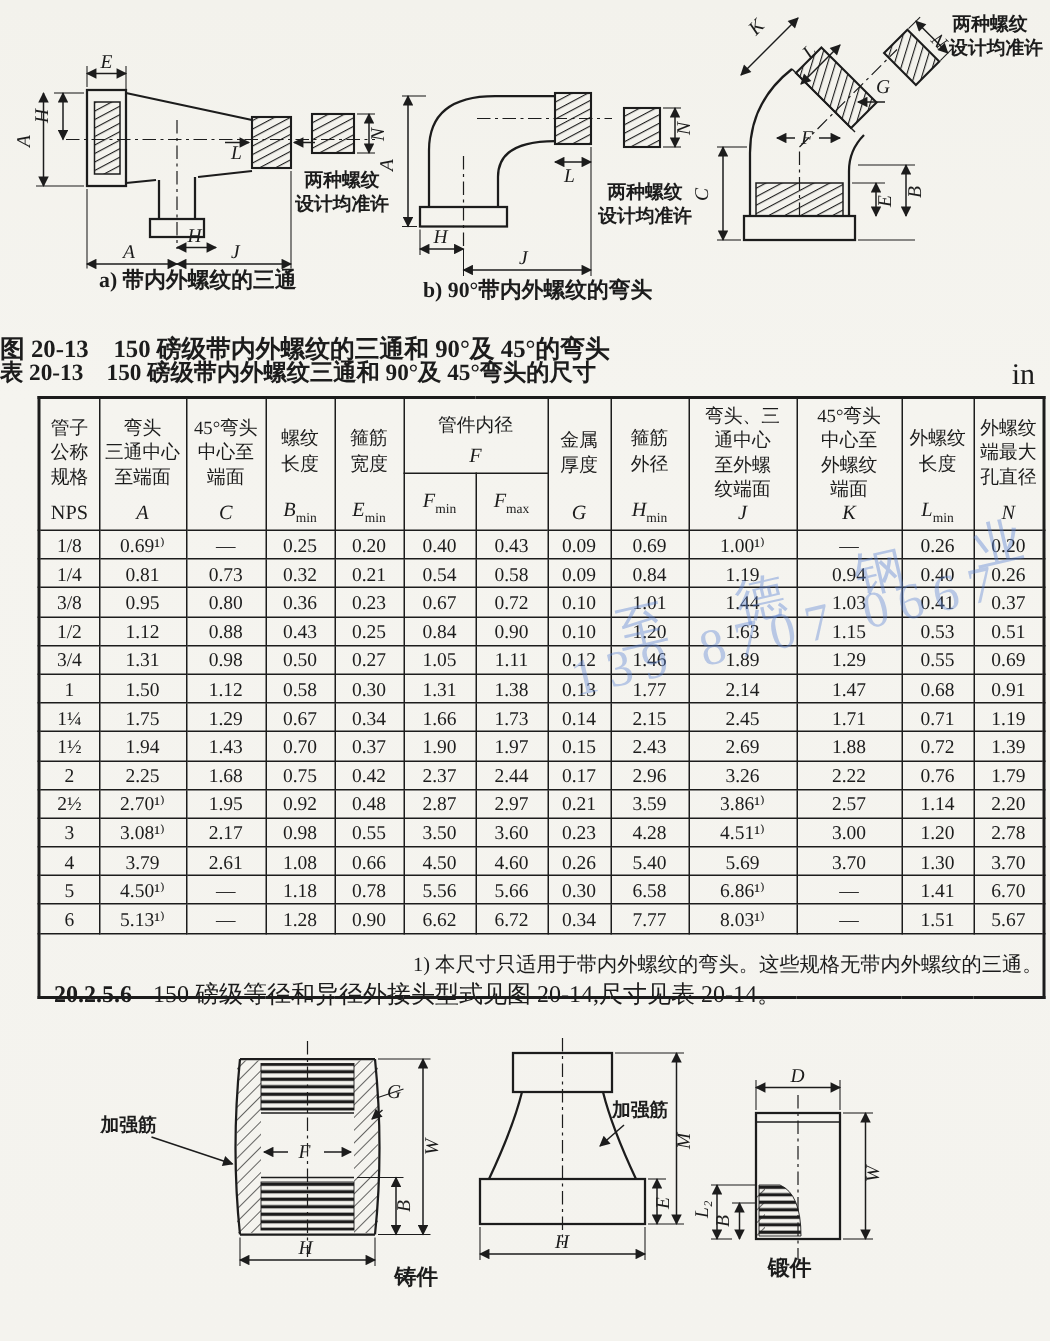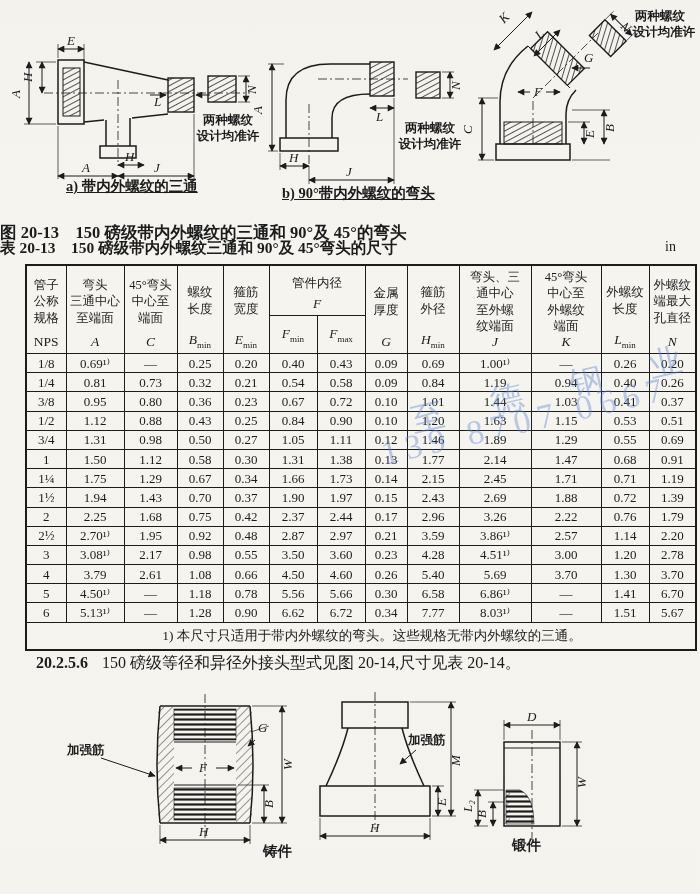--- a/index.html
+++ b/index.html
@@ -14,43 +14,43 @@
   svg { position:absolute; overflow:visible; }
   svg text { font-family:"Liberation Serif","DejaVu Serif",serif; font-size:13px; fill:#1c1c1c; }
   svg text.it { font-style:italic; font-size:13px; }
   svg text.cn { font-size:12.5px; font-weight:600; }
   svg .ol  { stroke:#1c1c1c; stroke-width:1.5; fill:none; }
   svg .tn  { stroke:#1c1c1c; stroke-width:1;   fill:none; }
   svg .dim { stroke:#1c1c1c; stroke-width:1;   fill:none; }
   svg .ext { stroke:#1c1c1c; stroke-width:.7;  fill:none; }
   svg .cl  { stroke:#1c1c1c; stroke-width:.8;  fill:none; stroke-dasharray:9 3 2 3; }
 
-  .subcap { position:absolute; font-size:14.5px; font-weight:600; white-space:nowrap;text-decoration:underline; }
+  .subcap { position:absolute; font-size:14.5px; font-weight:600; white-space:nowrap; }
   .figcap { position:absolute; left:0; width:100%; font-size:16.5px; font-weight:600; white-space:nowrap;margin-top:11px; }
   .tbl-title { position:absolute; left:0; width:100%; font-size:15.5px; font-weight:700; white-space:nowrap; }
-  .unit { position:absolute; right:24px; top:239px; font-size:14px; }
+  .unit { position:absolute; right:10px; top:239px; font-size:20px; }
 
   table.dim-table {
     position:absolute; left:25px; top:264px; width:670px;
     border-collapse:collapse; table-layout:fixed;
     border:2px solid #1c1c1c;
   }
   .dim-table th, .dim-table td { border:1px solid #1c1c1c; text-align:center; padding:0; }
   .dim-table thead th { font-weight:400; vertical-align:middle; }
   .h-wrap { display:flex; flex-direction:column; height:100%; padding:3px 0 2px 0; }
   .h-cn { flex:1; display:flex; align-items:center; justify-content:center;
           white-space:pre-line; font-size:12.5px; line-height:1.3; }
   .h-sym { font-style:italic; font-size:13.5px; padding-bottom:1px; }
   .h-sym sub { font-style:normal; font-size:9px; }
   th.h-tall { height:82px; }
   th.h-group { height:46px;margin-left:18px; }
   th.h-sub { height:34px; font-style:italic; font-size:13.5px; }
   th.h-sub sub { font-style:normal; font-size:9px; }
   .dim-table tbody td { font-size:13px; height:19.2px; line-height:1; }
-  .dim-table tfoot td { text-align:center; font-size:13.5px; height:28px; padding-left:22px; }
+  .dim-table tfoot td { text-align:right; font-size:13.5px; height:43px; padding-left:22px; }
 
   .section-par { position:absolute; top:653px; left:36px; font-size:16px; white-space:nowrap;text-align:center; }
   .section-par b { font-weight:700; margin-right:14px; }
 
   .watermark { position:absolute; color:#5f86d6; pointer-events:none; white-space:nowrap; z-index:5; }
   .wm1 { left:408px; top:366px; font-size:33px; letter-spacing:20px; opacity:.42; transform:rotate(-13deg); }
   .wm2 { left:378px; top:402px; font-size:34px; letter-spacing:7px;  opacity:.40; transform:rotate(-13deg); }
 </style>
 </head>
 <body>

